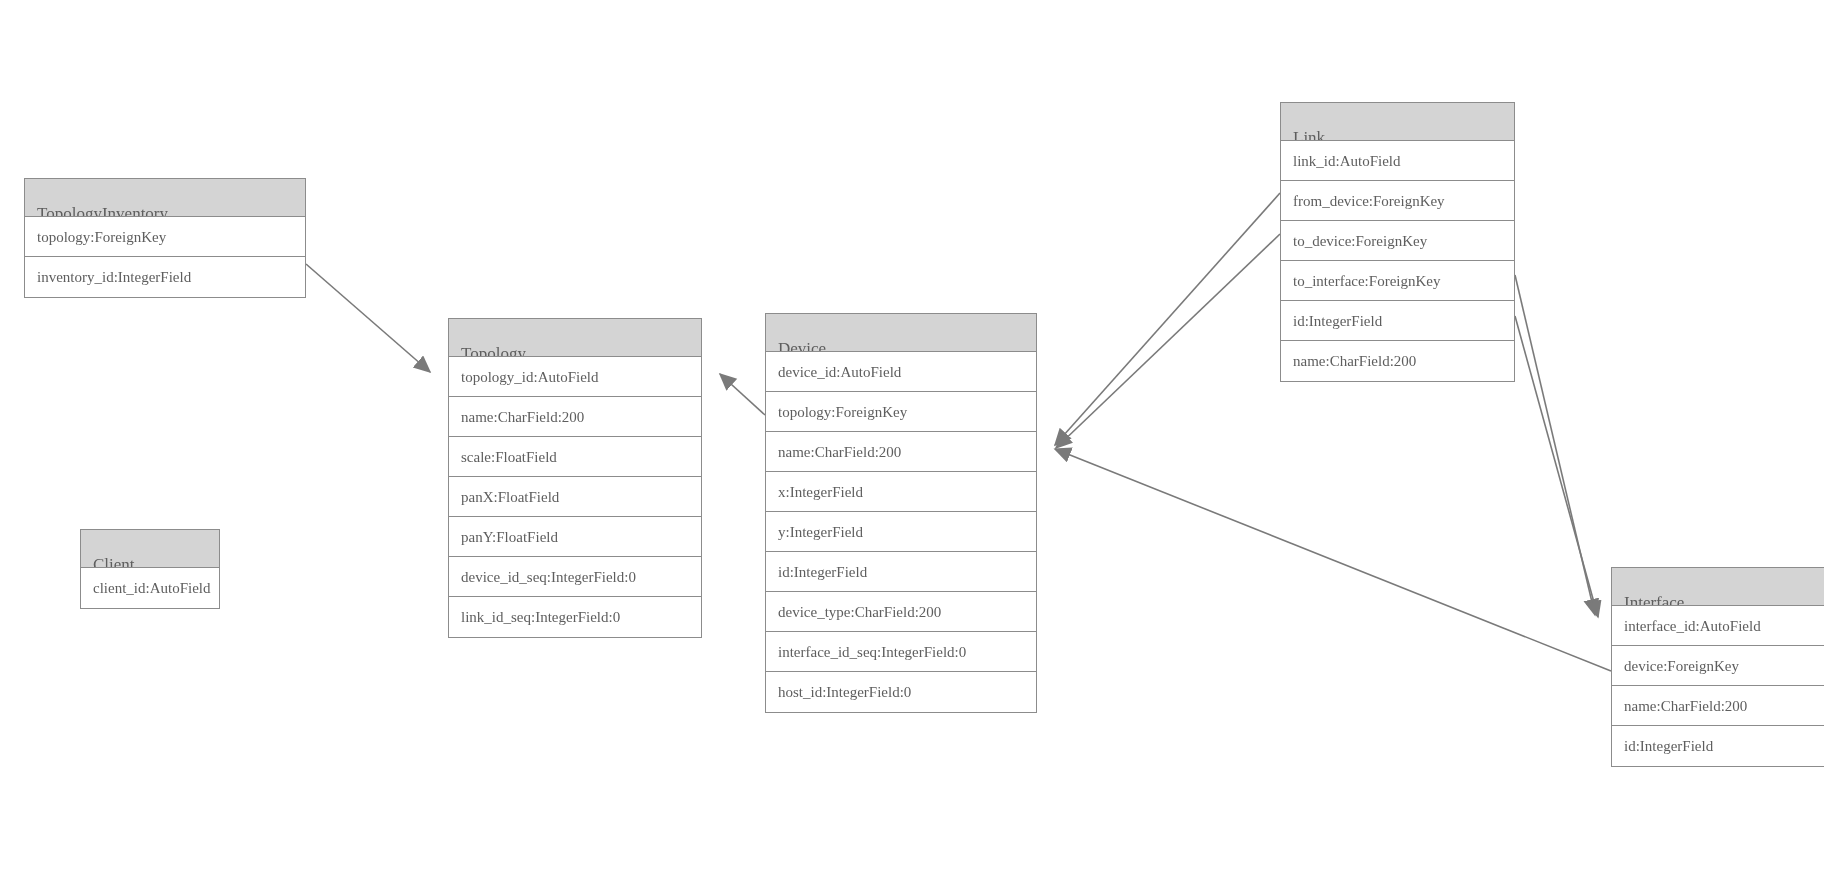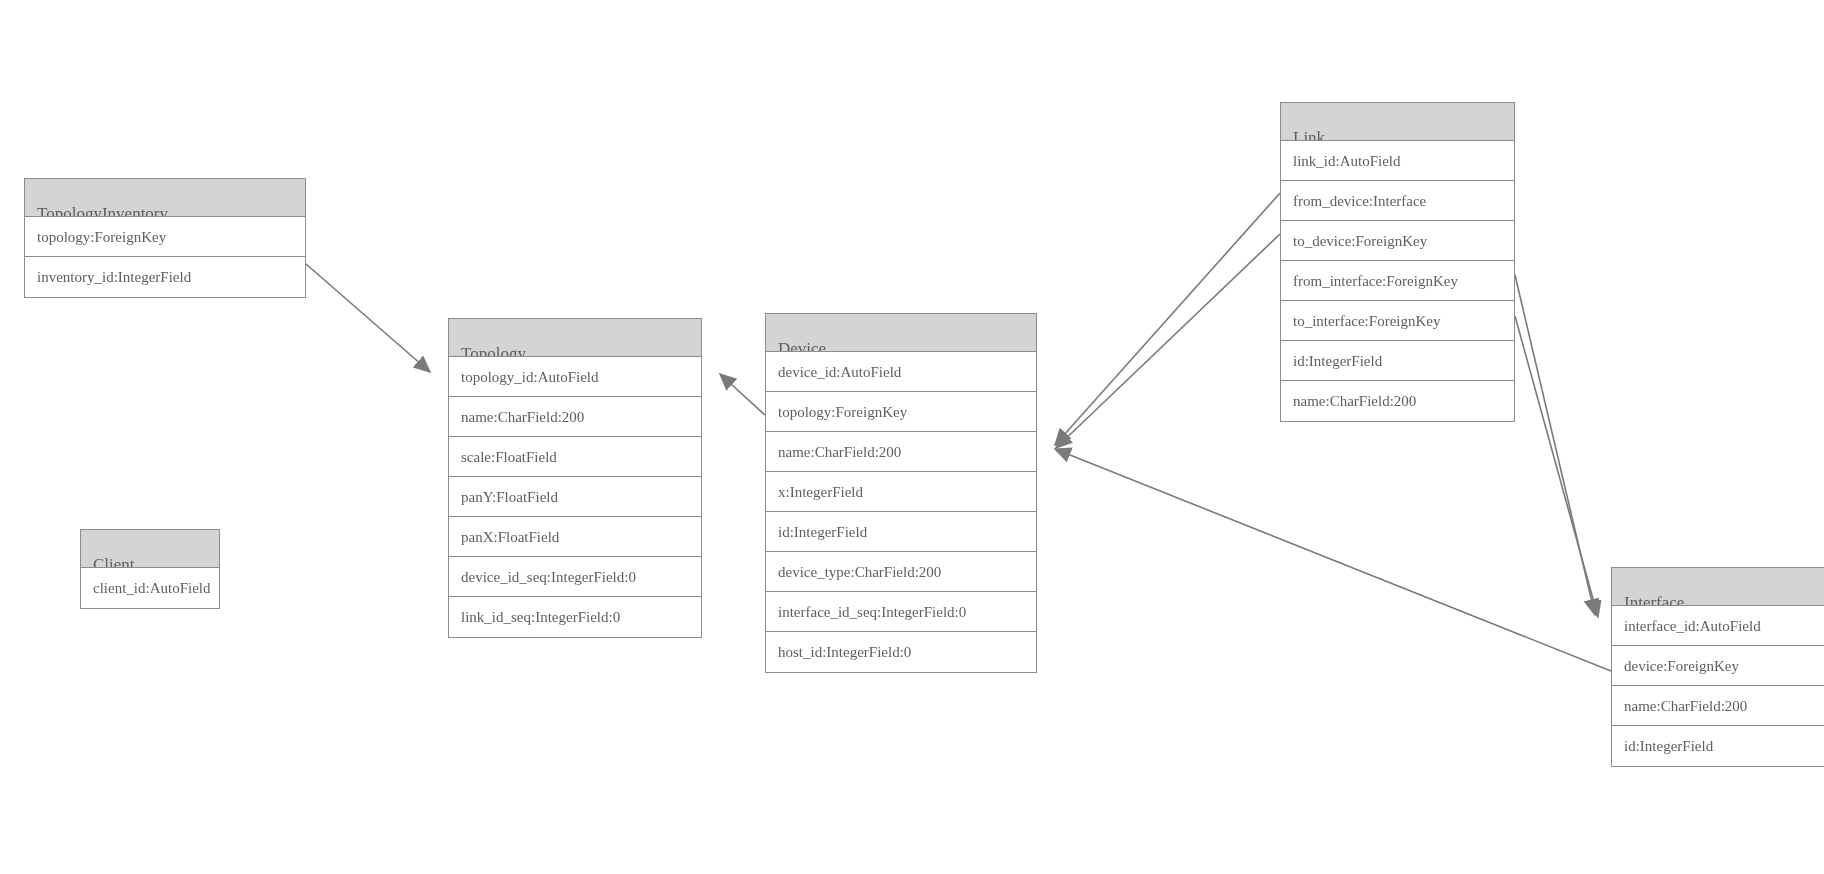--- a/index.html
+++ b/index.html
@@ -81,44 +81,44 @@
   <div class="entity" style="left:80px;top:529px;width:140px;">
     <div class="hdr">Client</div>
     <div class="row">client_id:AutoField</div>
   </div>
 
   <div class="entity" style="left:448px;top:318px;width:254px;">
     <div class="hdr">Topology</div>
     <div class="row">topology_id:AutoField</div>
     <div class="row">name:CharField:200</div>
     <div class="row">scale:FloatField</div>
+    <div class="row">panX:FloatField</div>
     <div class="row">panY:FloatField</div>
-    <div class="row">panX:FloatField</div>
     <div class="row">device_id_seq:IntegerField:0</div>
     <div class="row">link_id_seq:IntegerField:0</div>
   </div>
 
   <div class="entity" style="left:765px;top:313px;width:272px;">
     <div class="hdr">Device</div>
     <div class="row">device_id:AutoField</div>
     <div class="row">topology:ForeignKey</div>
     <div class="row">name:CharField:200</div>
     <div class="row">x:IntegerField</div>
+    <div class="row">y:IntegerField</div>
     <div class="row">id:IntegerField</div>
     <div class="row">device_type:CharField:200</div>
     <div class="row">interface_id_seq:IntegerField:0</div>
     <div class="row">host_id:IntegerField:0</div>
   </div>
 
   <div class="entity" style="left:1280px;top:102px;width:235px;">
     <div class="hdr">Link</div>
     <div class="row">link_id:AutoField</div>
-    <div class="row">from_device:Interface</div>
+    <div class="row">from_device:ForeignKey</div>
     <div class="row">to_device:ForeignKey</div>
-    <div class="row">from_interface:ForeignKey</div>
     <div class="row">to_interface:ForeignKey</div>
     <div class="row">id:IntegerField</div>
     <div class="row">name:CharField:200</div>
   </div>
 
   <div class="entity" style="left:1611px;top:567px;width:236px;">
     <div class="hdr">Interface</div>
     <div class="row">interface_id:AutoField</div>
     <div class="row">device:ForeignKey</div>
     <div class="row">name:CharField:200</div>

